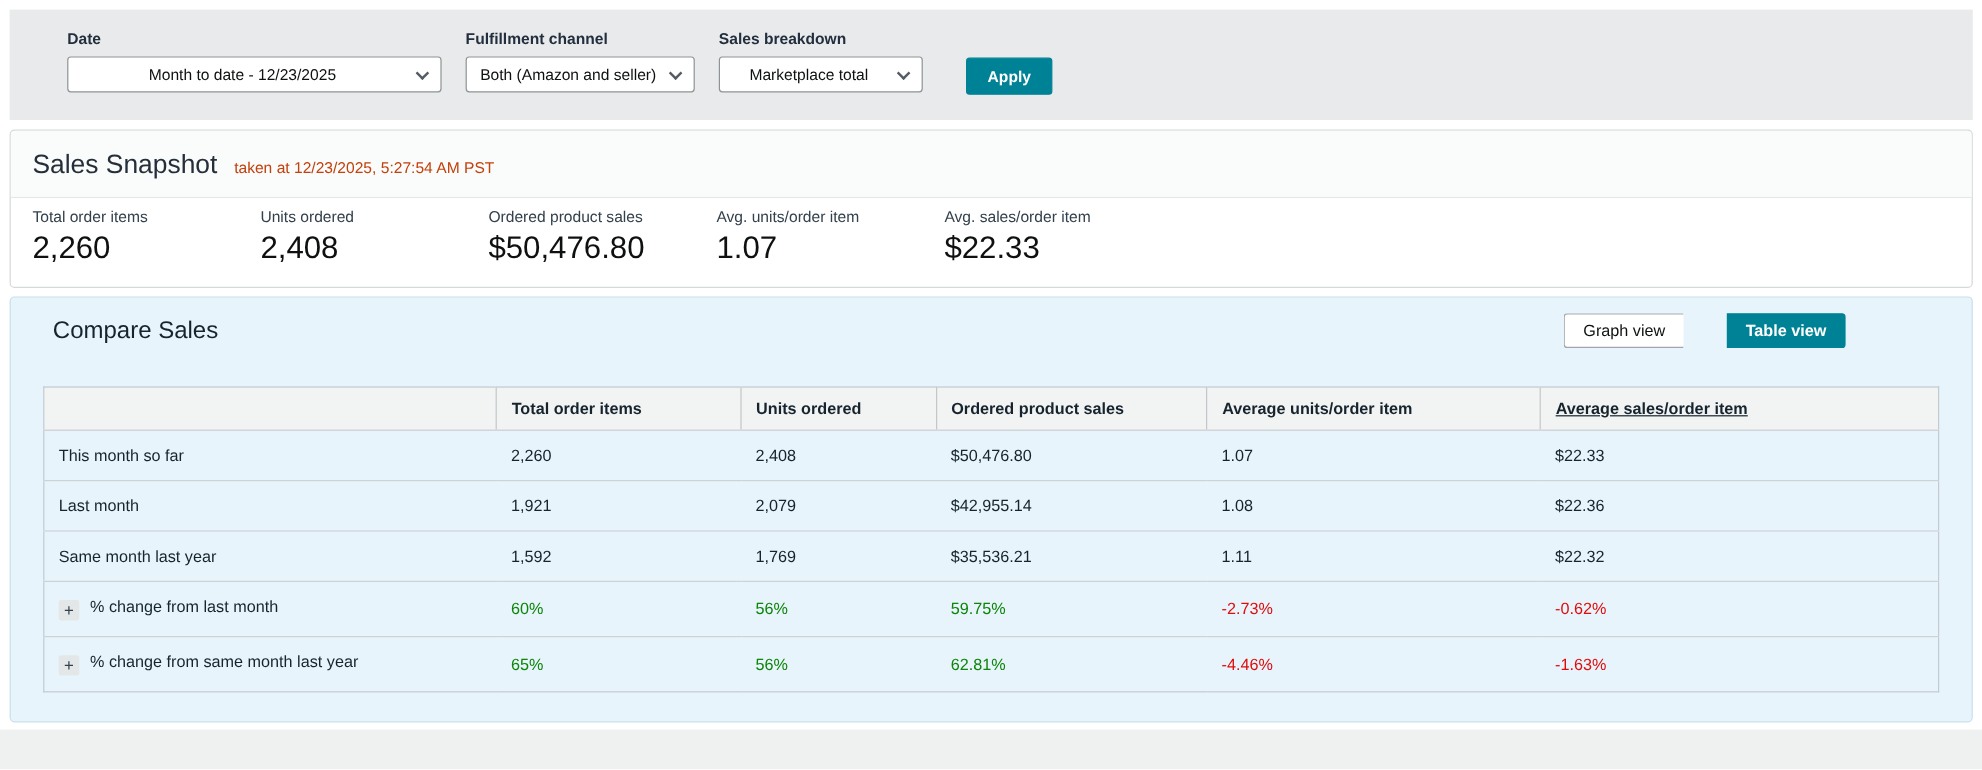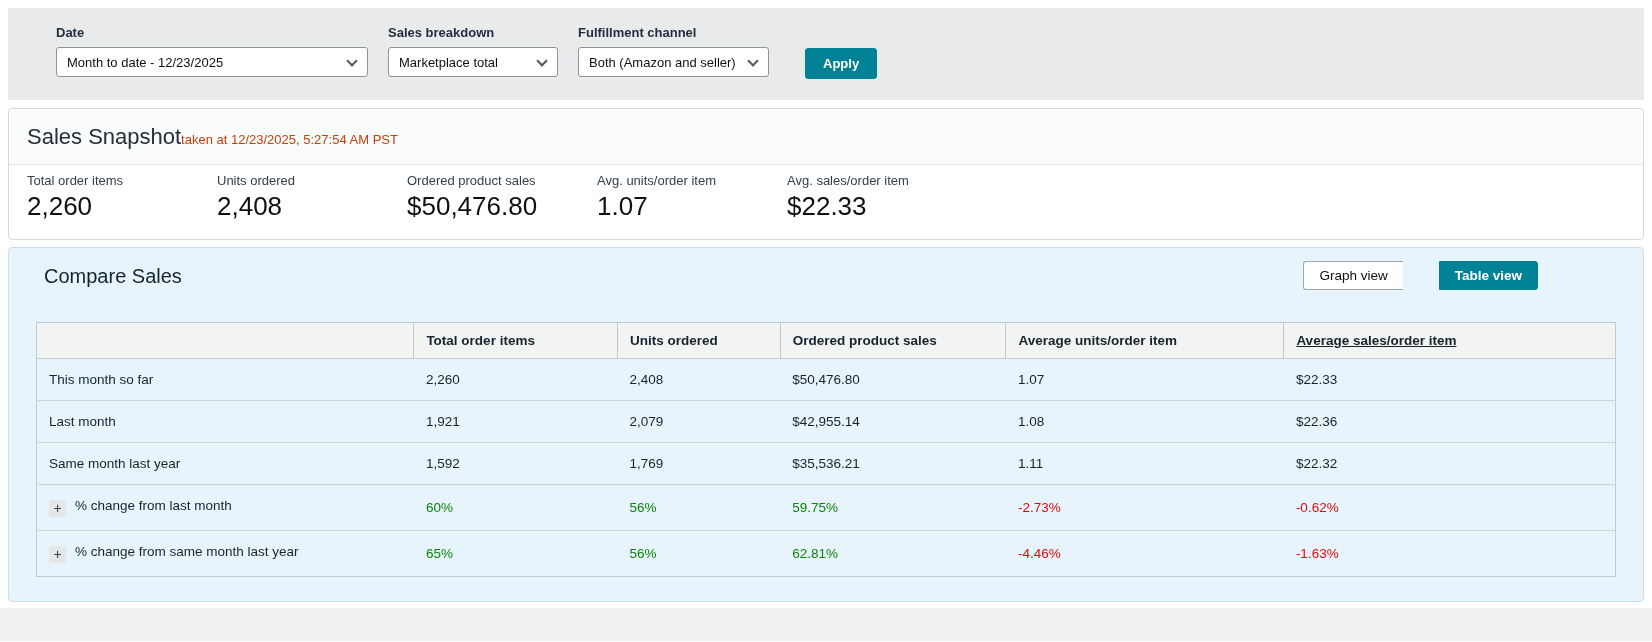--- a/index.html
+++ b/index.html
@@ -33,20 +33,21 @@
     -webkit-appearance: none;
     height: 30px;
     border: 1px solid #8d9496;
     border-radius: 3px;
     background: #ffffff;
     font-family: "Liberation Sans", sans-serif;
     font-size: 13px;
     color: #0f1111;
     padding: 0 30px 0 10px;
     width: 100%;
+    text-align: center;
   }
   .select-wrap.w-date   { width: 312px; }
   .select-wrap.w-break  { width: 170px; }
   .select-wrap.w-fulfil { width: 191px; }
   .chevron {
     position: absolute;
     right: 12px;
     top: 10px;
     width: 8px;
     height: 8px;
@@ -73,20 +74,21 @@
   
   .snapshot-panel {
     margin-top: 8px;
     background: #ffffff;
     border: 1px solid #d5d9d9;
     border-radius: 4px;
   }
   .snapshot-header {
     display: flex;
     align-items: baseline;
+    gap: 14px;
     padding: 13px 18px;
     background: #fafbfb;
     border-bottom: 1px solid #e4e7e7;
     border-radius: 4px 4px 0 0;
   }
   .snapshot-title { font-size: 22px; font-weight: 400; color: #252f3a; line-height: 29px; }
   .snapshot-taken { font-size: 13px; color: #c2410c; }
   .snapshot-metrics { display: flex; padding: 7px 18px 16px; }
   .metric { width: 190px; flex: 0 0 auto; }
   .metric-label { font-size: 13px; color: #33414d; line-height: 17px; }
@@ -191,33 +193,33 @@
     <div class="filter-group">
       <span class="filter-label">Date</span>
       <span class="select-wrap w-date">
         <select>
           <option>Month to date - 12/23/2025</option>
         </select>
         <span class="chevron"></span>
       </span>
     </div>
     <div class="filter-group">
+      <span class="filter-label">Fulfillment channel</span>
+      <span class="select-wrap w-fulfil">
+        <select>
+          <option>Both (Amazon and seller)</option>
+        </select>
+        <span class="chevron"></span>
+      </span>
+    </div>
+    <div class="filter-group">
       <span class="filter-label">Sales breakdown</span>
       <span class="select-wrap w-break">
         <select>
           <option>Marketplace total</option>
-        </select>
-        <span class="chevron"></span>
-      </span>
-    </div>
-    <div class="filter-group">
-      <span class="filter-label">Fulfillment channel</span>
-      <span class="select-wrap w-fulfil">
-        <select>
-          <option>Both (Amazon and seller)</option>
         </select>
         <span class="chevron"></span>
       </span>
     </div>
     <button class="apply-btn">Apply</button>
   </div>
 
   <div class="snapshot-panel">
     <div class="snapshot-header">
       <span class="snapshot-title">Sales Snapshot</span>

